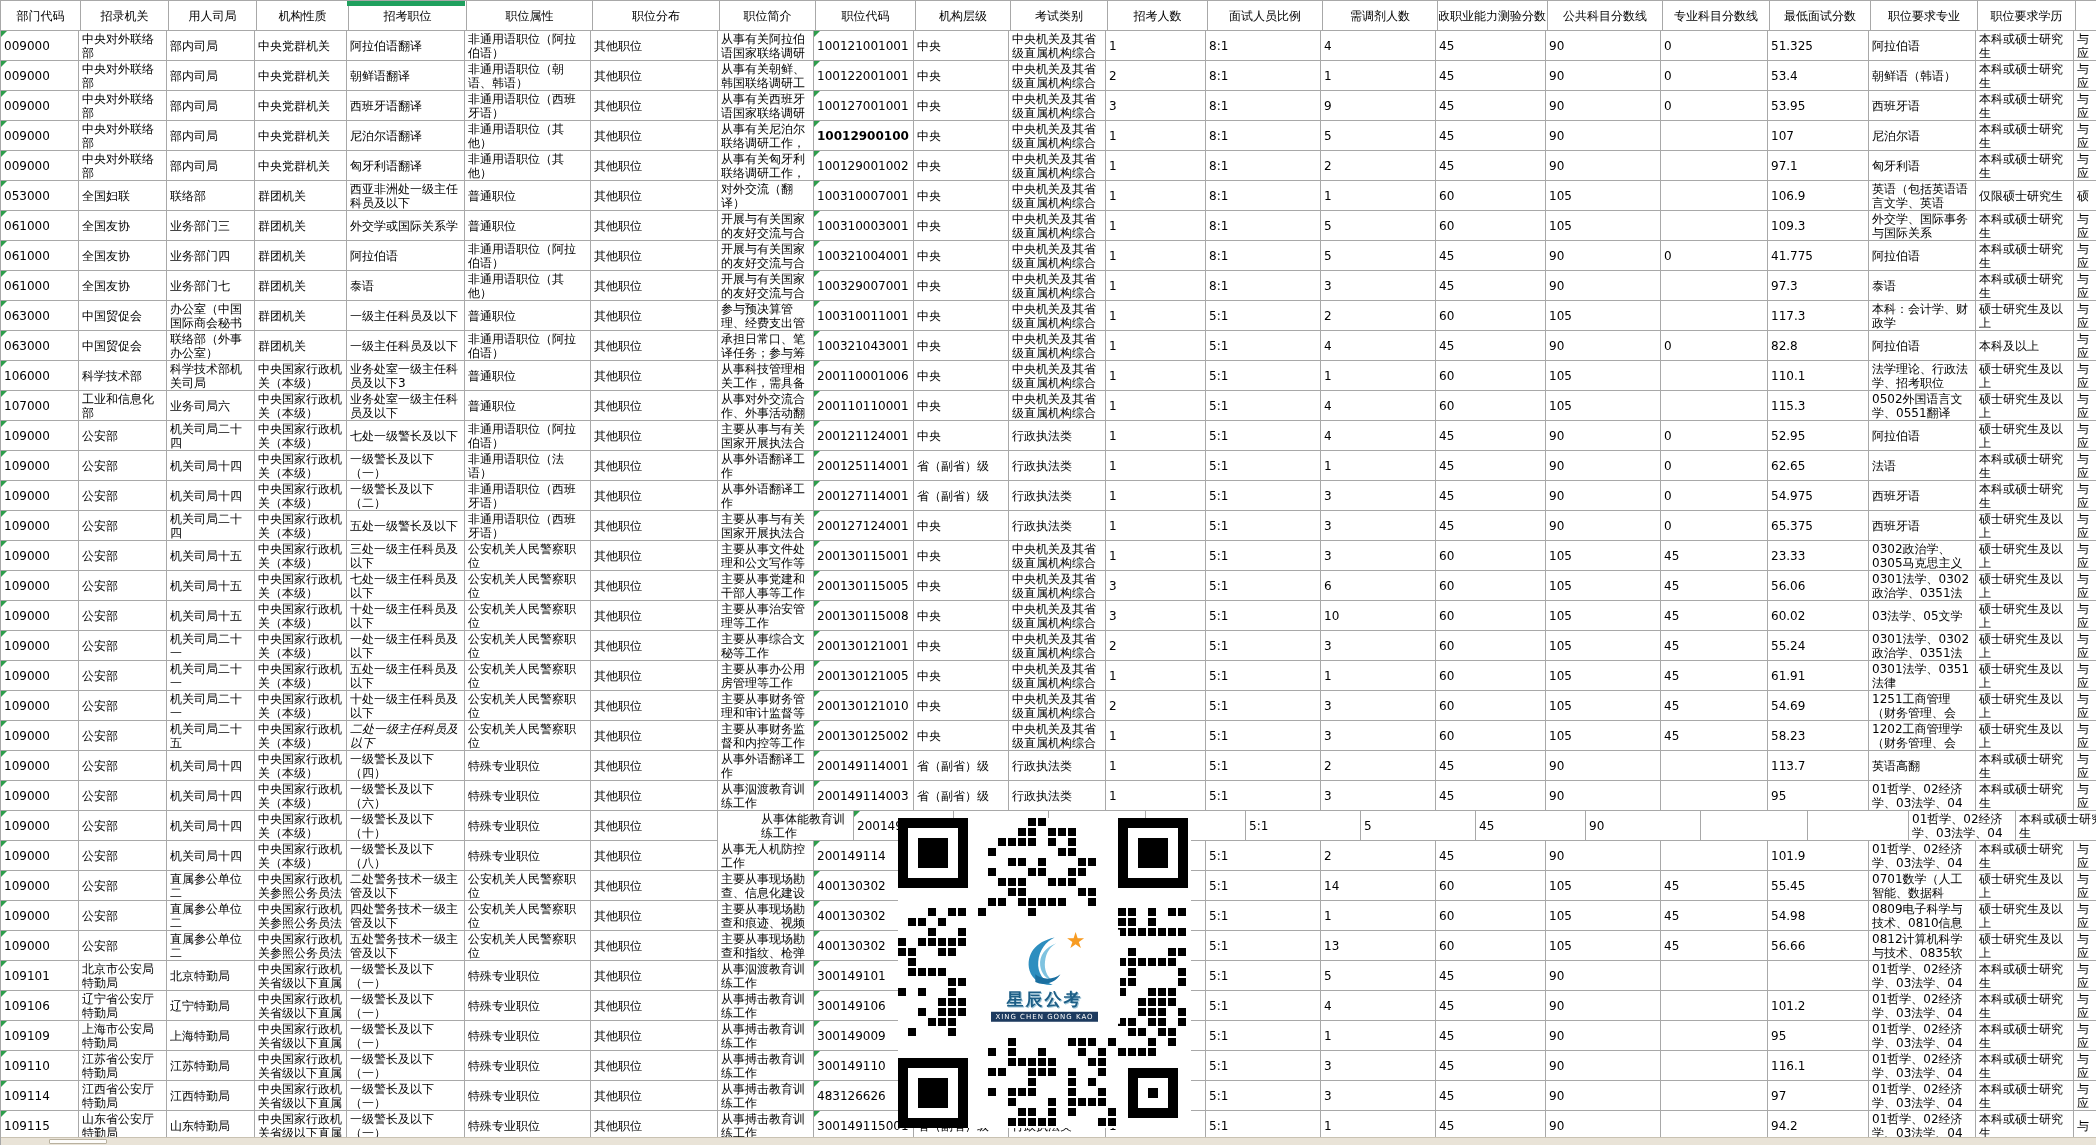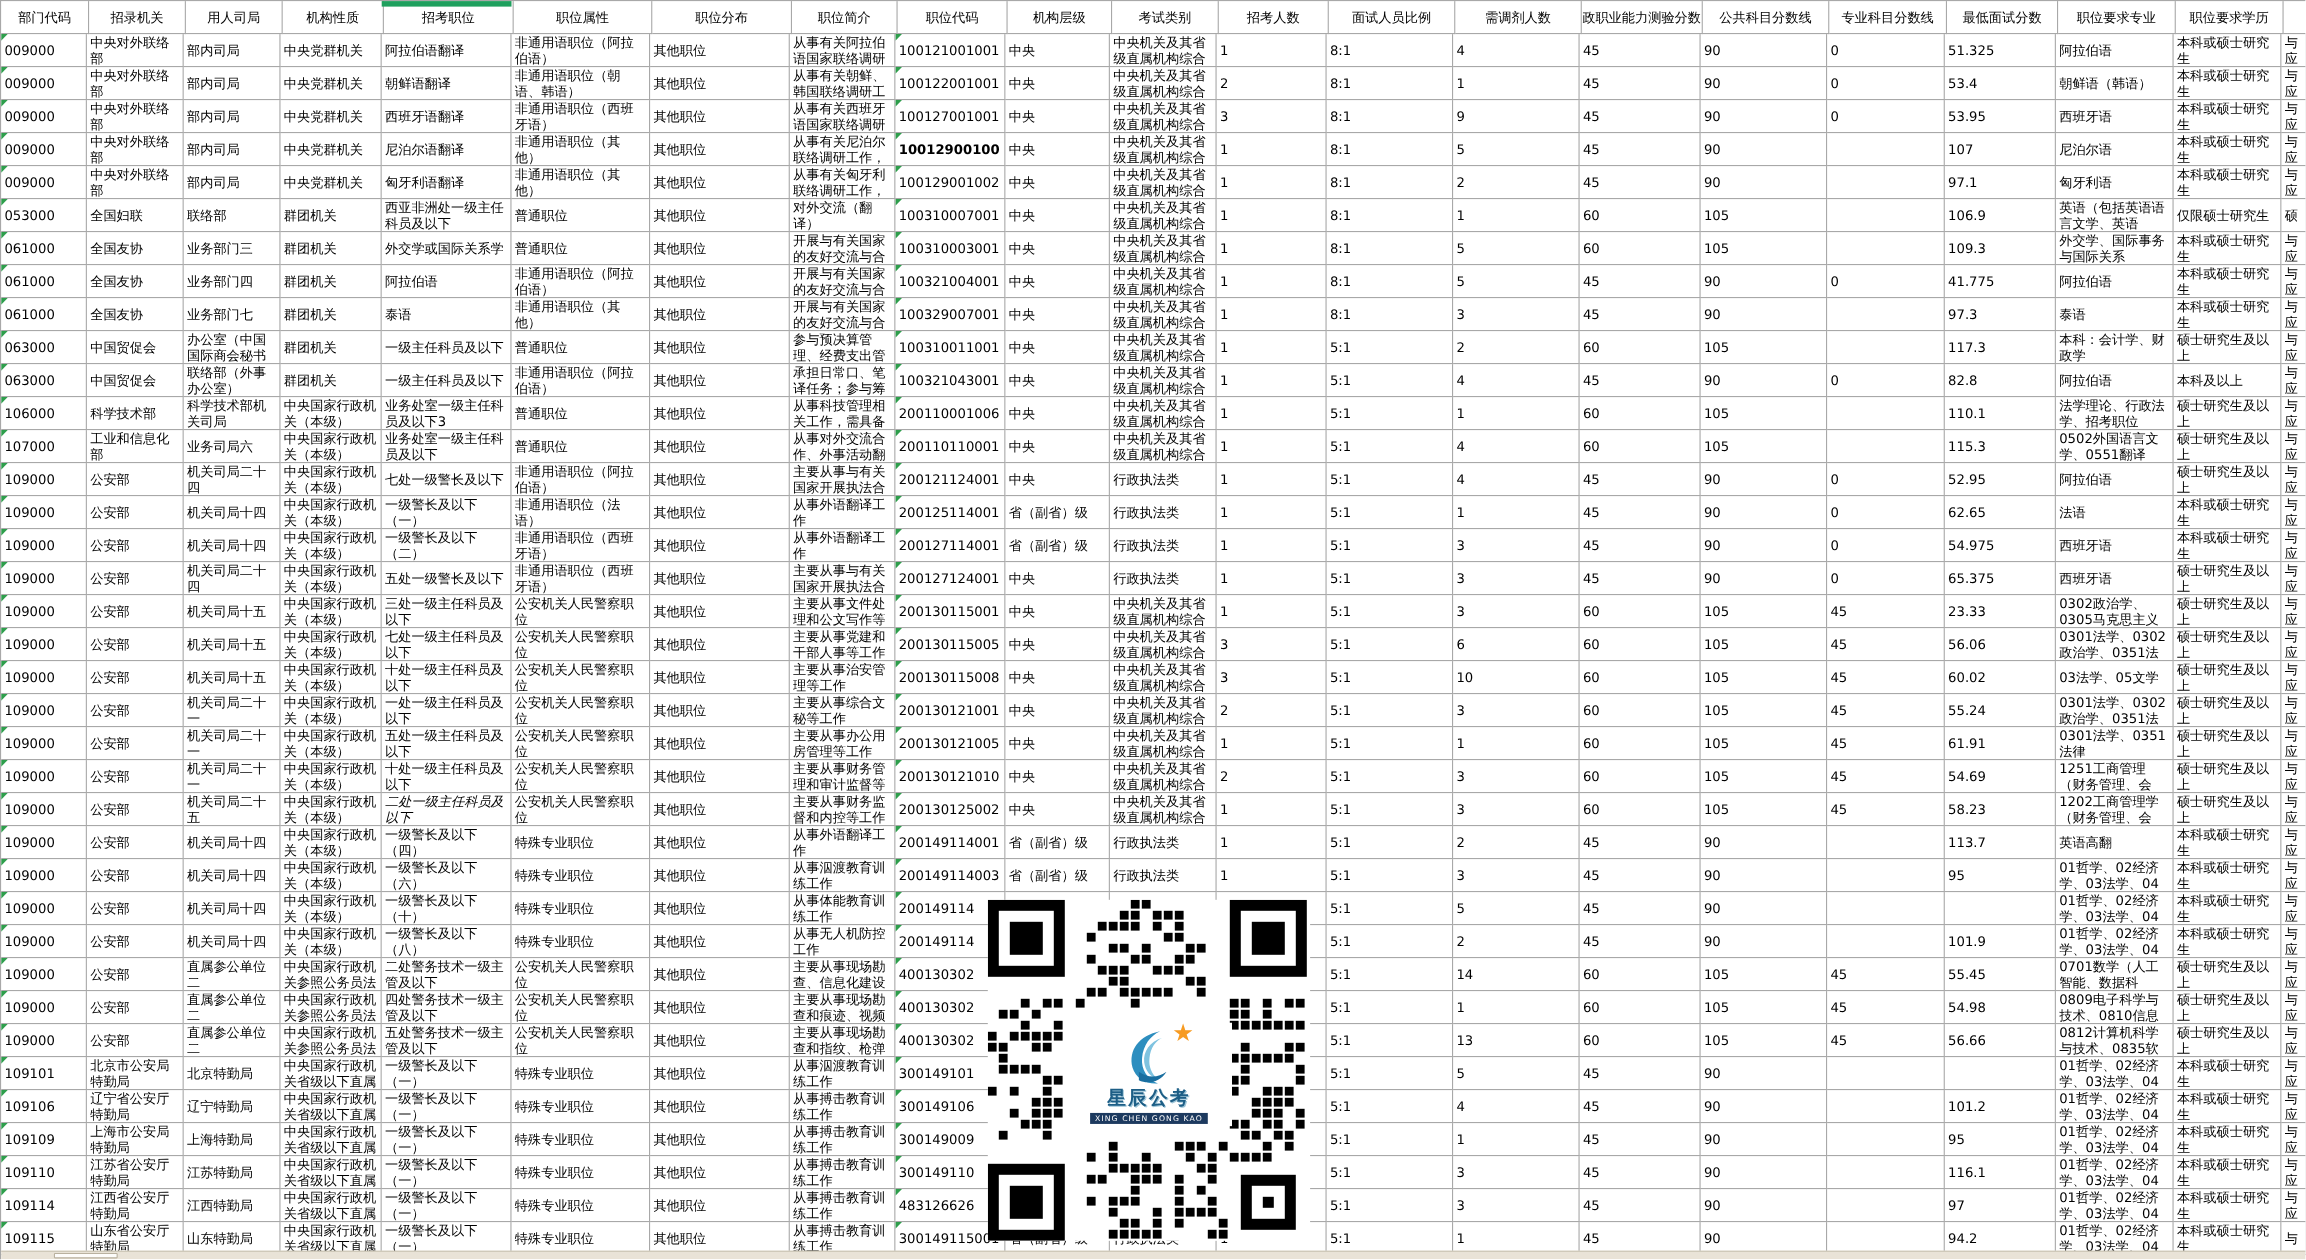--- a/index.html
+++ b/index.html
@@ -750,21 +750,21 @@
 应</span></div>
       </div>
       <div class="row drow">
         <div class="cell tri" style="width: 78px;"><span class="inner">109000</span></div>
         <div class="cell" style="width: 88px;"><span class="inner">公安部</span></div>
         <div class="cell" style="width: 88px;"><span class="inner">机关司局十四</span></div>
         <div class="cell" style="width: 92px;"><span class="inner">中央国家行政机关（本级）</span></div>
         <div class="cell" style="width: 118px;"><span class="inner">一级警长及以下（十）</span></div>
         <div class="cell" style="width: 126px;"><span class="inner">特殊专业职位</span></div>
         <div class="cell" style="width: 127px;"><span class="inner">其他职位</span></div>
-        <div class="cell" style="width: 96px;"><span class="inner">从事体能教育训练工作</span></div>
+        <div class="cell" style="width: 96px; margin-left: 40px;"><span class="inner">从事体能教育训练工作</span></div>
         <div class="cell tri" style="width: 100px;"><span class="inner">200149114</span></div>
         <div class="cell" style="width: 95px;"><span class="inner"></span></div>
         <div class="cell" style="width: 97px;"><span class="inner"></span></div>
         <div class="cell" style="width: 100px;"><span class="inner"></span></div>
         <div class="cell" style="width: 115px;"><span class="inner">5:1</span></div>
         <div class="cell" style="width: 115px;"><span class="inner">5</span></div>
         <div class="cell" style="width: 110px;"><span class="inner">45</span></div>
         <div class="cell" style="width: 115px;"><span class="inner">90</span></div>
         <div class="cell" style="width: 107px;"><span class="inner"></span></div>
         <div class="cell" style="width: 101px;"><span class="inner"></span></div>

